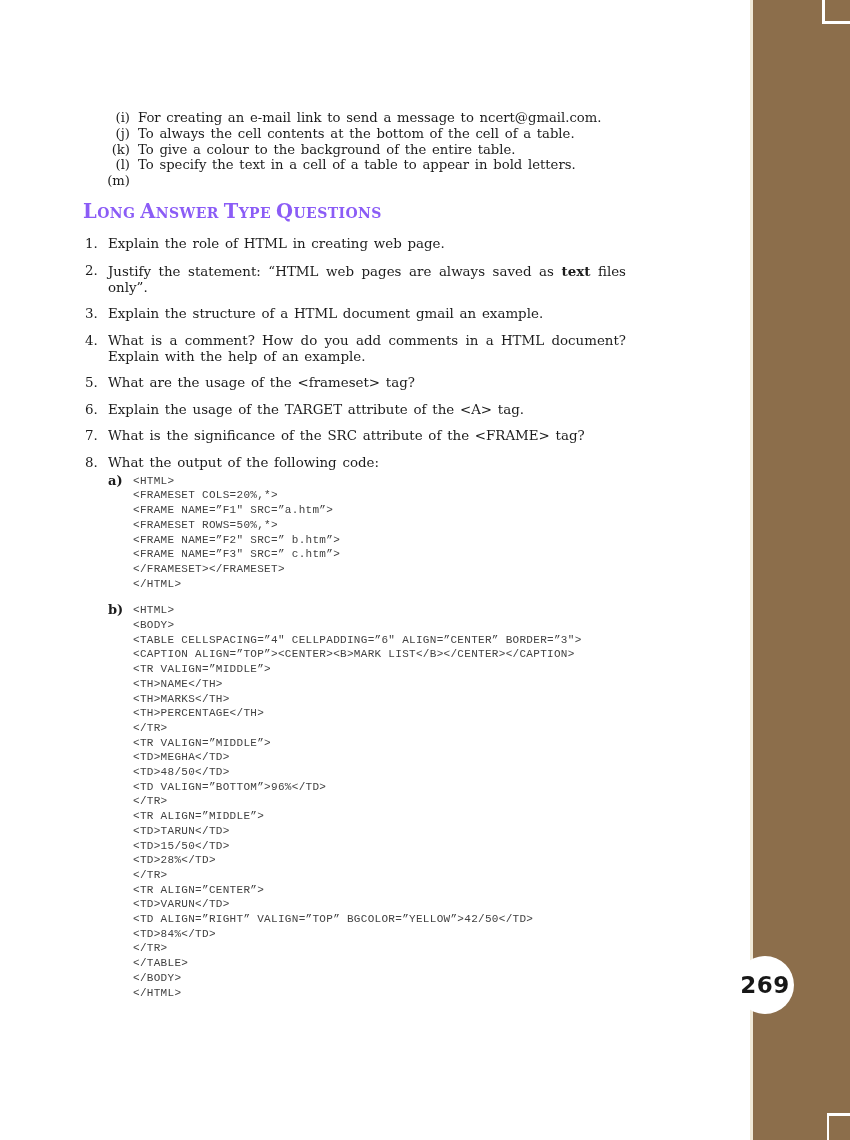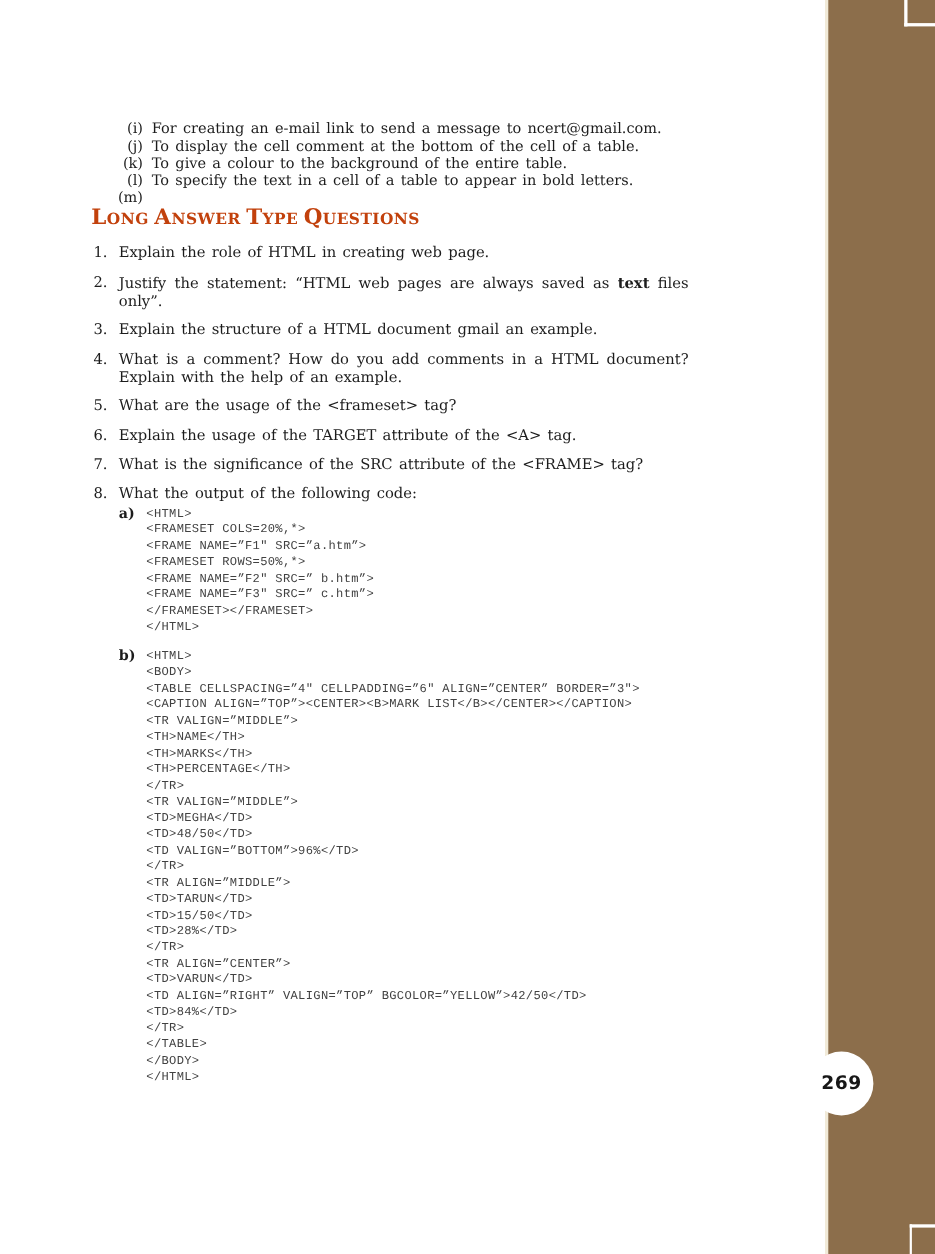--- a/index.html
+++ b/index.html
@@ -36,21 +36,21 @@
   
   .page-number-circle {
     position: absolute; left: 736px; top: 956px;
     width: 58px; height: 58px;
     background: #ffffff; border-radius: 50%;
     display: flex; align-items: center; justify-content: center;
     z-index: 5;
   }
   .page-number-circle span {
     font-family: "DejaVu Sans", sans-serif;
-    font-weight: bold; font-size: 17px; color: #171717;
+    font-weight: bold; font-size: 23px; color: #171717;
     letter-spacing: 0.5px;
   }
 
   
   .content {
     position: absolute; left: 83px; top: 110px;
     width: 543px;
   }
 
   .running-head {
@@ -71,23 +71,23 @@
     text-align: justify;
     word-spacing: 1.5px;
   }
   .li-label {
     position: absolute; left: 0; top: 0;
     width: 47px; text-align: right;
   }
 
   
   .section-heading {
-    margin: 12px 0 12px 0;
+    margin: 26px 0 12px 0;
     font-weight: bold;
-    color: #c2410c;
+    color: #8b5cf6;
     line-height: 22px;
     letter-spacing: 0.4px;
   }
   .section-heading .w { margin-right: 5px; }
   .section-heading .cap { font-size: 19.5px; }
   .section-heading .sc  { font-size: 14px; text-transform: uppercase; }
 
   
   .q {
     display: flex;
@@ -131,21 +131,21 @@
   </div>
 
   <main class="content">
 
 
     <div class="item-list">
       <div class="li">
         <span class="li-label">(i)</span><span class="li-text">For creating an e-mail link to send a message to ncert@gmail.com.</span>
       </div>
       <div class="li">
-        <span class="li-label">(j)</span><span class="li-text">To display the cell comment at the bottom of the cell of a table.</span>
+        <span class="li-label">(j)</span><span class="li-text">To always the cell contents at the bottom of the cell of a table.</span>
       </div>
       <div class="li">
         <span class="li-label">(k)</span><span class="li-text">To give a colour to the background of the entire table.</span>
       </div>
       <div class="li">
         <span class="li-label">(l)</span><span class="li-text">To specify the text in a cell of a table to appear in bold letters.</span>
       </div>
       <div class="li">
         <span class="li-label">(m)</span>
       </div>

